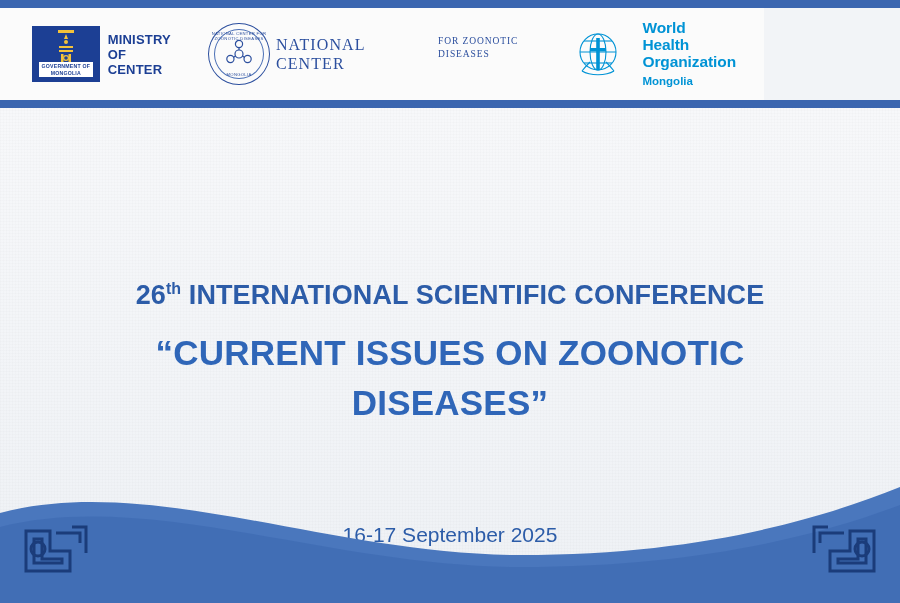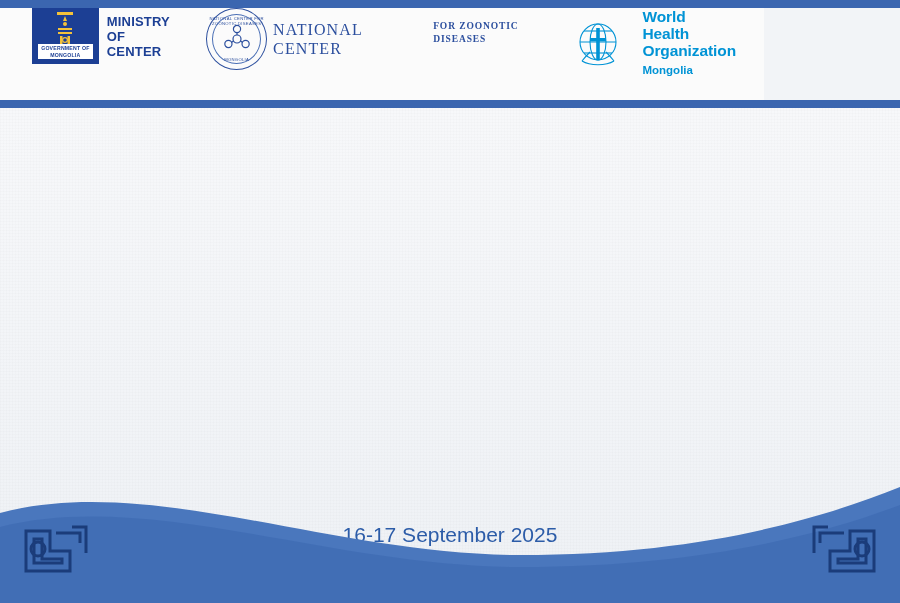--- a/index.html
+++ b/index.html
@@ -29,21 +29,21 @@
     background: #3b66b0;
   }
   
   .header-band {
     position: absolute;
     top: 8px; left: 0;
     width: 764px;
     height: 92px;
     background: #fbfbfb;
     display: flex;
-    align-items: flex-start;
+    align-items: center;
     justify-content: space-between;
     box-sizing: border-box;
     padding: 0 28px 0 32px;
   }
   .header-sep {
     position: absolute;
     top: 100px; left: 0;
     width: 900px;
     height: 8px;
     background: #3b66b0;
@@ -155,21 +155,20 @@
     font-size: 16px;
     letter-spacing: 1.1px;
     line-height: 19px;
   }
   .ncz-line2 {
     color: #2c4f9e;
     font-family: "Liberation Serif", serif;
     font-size: 9.5px;
     letter-spacing: 0.9px;
     line-height: 13px;
-    font-weight: bold;
   }
 
   .logo-who {
     display: flex;
     align-items: center;
     gap: 18px;
   }
   .who-emblem {
     width: 52px;
     height: 56px;
@@ -337,20 +336,30 @@
         <div class="who-country">Mongolia</div>
       </div>
     </div>
 
   </div>
 
   <div class="header-sep"></div>
 
   <div class="body-area">
 
+    <div class="title-block">
+      <div class="conf-line">
+        <span>26</span><sup>th</sup>
+        <span>INTERNATIONAL SCIENTIFIC CONFERENCE</span>
+      </div>
+      <div class="conf-theme">
+        <div>“CURRENT ISSUES ON ZOONOTIC</div>
+        <div>DISEASES”</div>
+      </div>
+    </div>
 
     <div class="date-block">
       <div class="date-line">16-17 September 2025</div>
       <div class="date-line">Ulaanbaatar, Mongolia</div>
     </div>
 
   </div>
 
   <svg class="wave" viewBox="0 0 900 160" preserveAspectRatio="none" xmlns="http://www.w3.org/2000/svg">
     <path d="M0,70 C150,30 330,112 520,112 C700,112 820,76 900,44 L900,160 L0,160 Z" fill="#4a77bd"></path>

